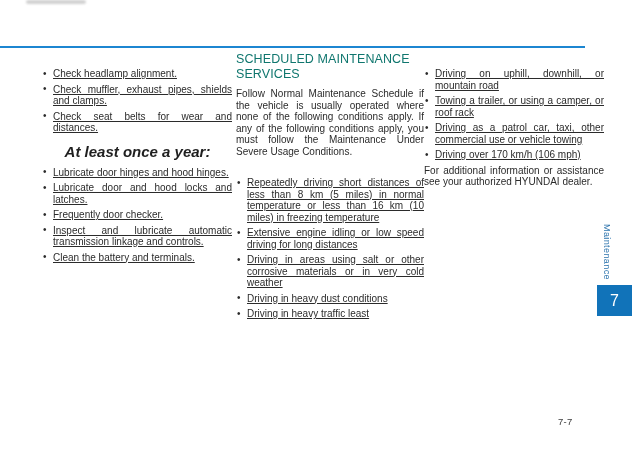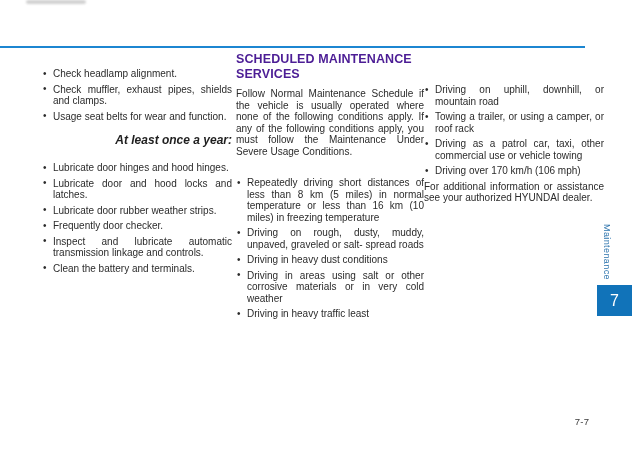--- a/index.html
+++ b/index.html
@@ -6,79 +6,78 @@
   .page { position:relative; width:640px; height:460px; background:#ffffff; overflow:hidden; }
 
   .smudge { position:absolute; left:26px; top:0; width:60px; height:4px;
             background:#6a6a6a; opacity:0.30; border-radius:2px; filter:blur(1px); }
 
   .top-rule { position:absolute; left:0; top:46px; width:585px; height:1.5px; background:#1c86d1; }
 
   .col { position:absolute; font-size:10px; line-height:11.5px; color:#2b2b2b; text-align:justify; }
   .col-left   { left:42px;  top:68px; width:190px; }
   .col-middle { left:236px; top:52px; width:188px; }
-  .col-right  { left:424px; top:84px; width:180px; }
+  .col-right  { left:424px; top:68px; width:180px; }
 
   ul.blist { list-style:none; margin:0; padding:0; }
-  ul.blist li { position:relative; padding-left:11px; margin:0 0 4px 0; }
+  ul.blist li { position:relative; padding-left:11px; margin:0 0 4px 0;text-decoration:underline; }
   ul.blist li::before { content:"\2022"; position:absolute; left:1px; top:-0.5px; color:#2b2b2b; }
 
-  .subheading { font-weight:bold; font-style:italic; font-size:12px; line-height:12px;
-                color:#1f1f1f; margin:12px 0 16px 1px; text-align:right; }
+  .subheading { font-weight:bold; font-style:italic; font-size:15px; line-height:12px;
+                color:#1f1f1f; margin:12px 0 9px 1px; text-align:center; }
 
-  .section-heading { color:#4c1d95; font-weight:bold; font-size:12.5px; line-height:15px;
+  .section-heading { color:#0f766e; font-weight:normal; font-size:12.5px; line-height:15px;
                      letter-spacing:0.1px; margin:0 0 6px 0; text-align:left; }
 
   .intro { margin:0 0 20px 0; }
   .footer-note { margin:3px 0 16px 0; }
 
   .chapter-name { position:absolute; left:602px; top:224px; height:64px;
                   writing-mode:vertical-rl; font-size:9px; letter-spacing:0.4px;
                   color:#2d74ad; }
 
   .chapter-tab { position:absolute; left:597px; top:285px; width:35px; height:31px;
                  background:#1173b9; color:#ffffff; display:flex; align-items:center;
                  justify-content:center; font-size:16px; }
 
-  .page-number { position:absolute; left:558px; top:416px; width:48px; text-align:center;
+  .page-number { position:absolute; left:558px; top:416px; width:48px; 
                  font-size:9.5px; color:#3a3a3a; letter-spacing:0.3px; }
 </style>
 </head>
 <body>
 
 <div class="page">
 
   <div class="smudge"></div>
   <div class="top-rule"></div>
 
   <div class="col col-left">
     <ul class="blist">
       <li><span>Check headlamp alignment.</span></li>
       <li><span>Check muffler, exhaust pipes, shields and clamps.</span></li>
-      <li><span>Usage seat belts for wear and function.</span></li>
+      <li><span>Check seat belts for wear and distances.</span></li>
     </ul>
     <div class="subheading">At least once a year:</div>
     <ul class="blist">
       <li><span>Lubricate door hinges and hood hinges.</span></li>
       <li><span>Lubricate door and hood locks and latches.</span></li>
-      <li><span>Lubricate door rubber weather strips.</span></li>
       <li><span>Frequently door checker.</span></li>
       <li><span>Inspect and lubricate automatic transmission linkage and controls.</span></li>
       <li><span>Clean the battery and terminals.</span></li>
     </ul>
   </div>
 
   <div class="col col-middle">
     <div class="section-heading">SCHEDULED MAINTENANCE SERVICES</div>
     <p class="intro">Follow Normal Maintenance Schedule if the vehicle is usually operated where none of the following conditions apply. If any of the following conditions apply, you must follow the Maintenance Under Severe Usage Conditions.</p>
     <ul class="blist">
       <li><span>Repeatedly driving short distances of less than 8 km (5 miles) in normal temperature or less than 16 km (10 miles) in freezing temperature</span></li>
-      <li><span>Driving on rough, dusty, muddy, unpaved, graveled or salt- spread roads</span></li>
+      <li><span>Extensive engine idling or low speed driving for long distances</span></li>
+      <li><span>Driving in areas using salt or other corrosive materials or in very cold weather</span></li>
       <li><span>Driving in heavy dust conditions</span></li>
-      <li><span>Driving in areas using salt or other corrosive materials or in very cold weather</span></li>
       <li><span>Driving in heavy traffic least</span></li>
     </ul>
   </div>
 
   <div class="col col-right">
     <ul class="blist">
       <li><span>Driving on uphill, downhill, or mountain road</span></li>
       <li><span>Towing a trailer, or using a camper, or roof rack</span></li>
       <li><span>Driving as a patrol car, taxi, other commercial use or vehicle towing</span></li>
       <li><span>Driving over 170 km/h (106 mph)</span></li>

